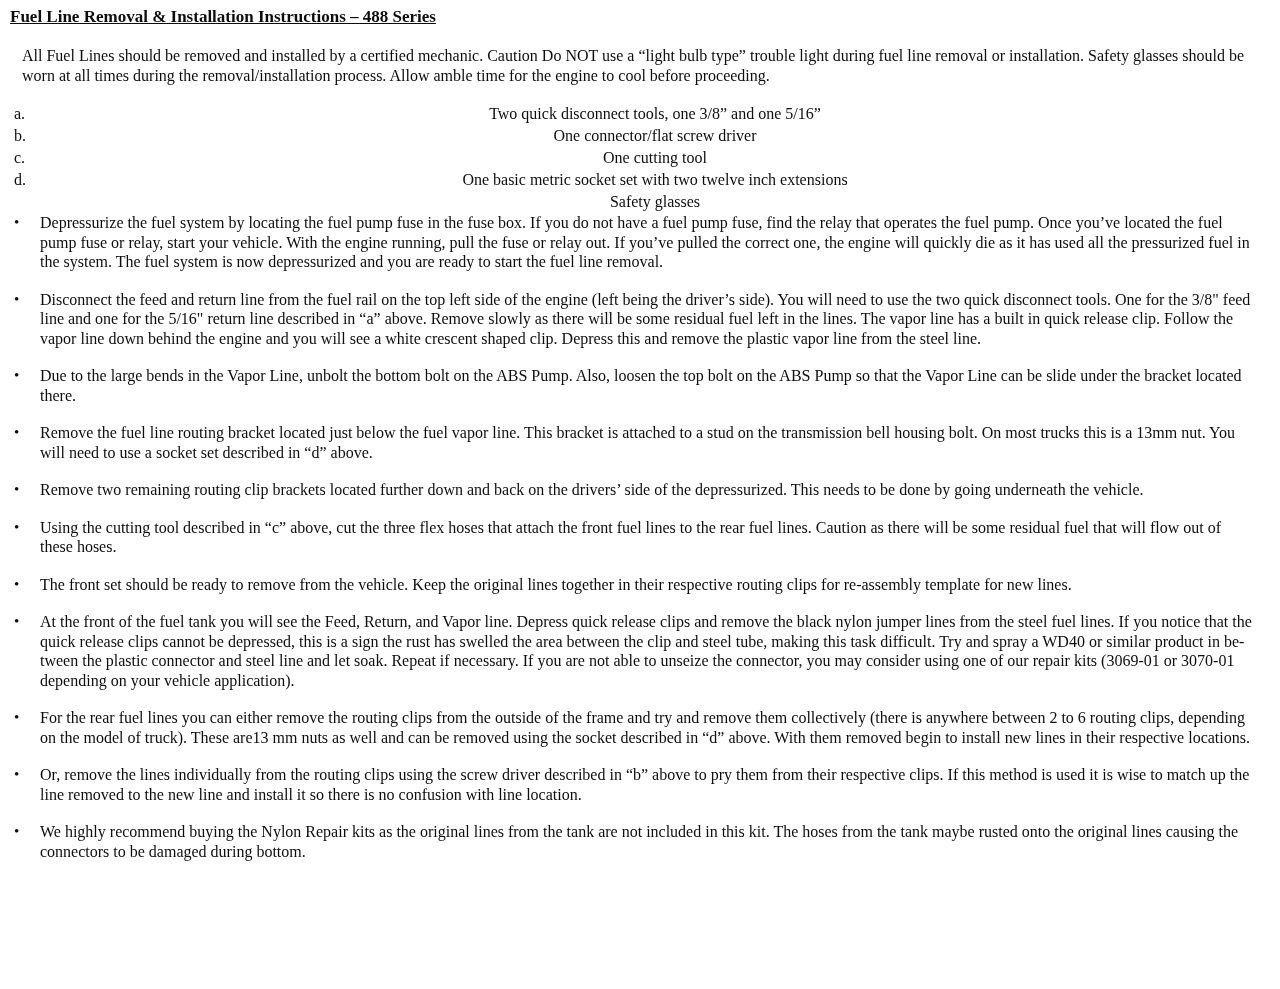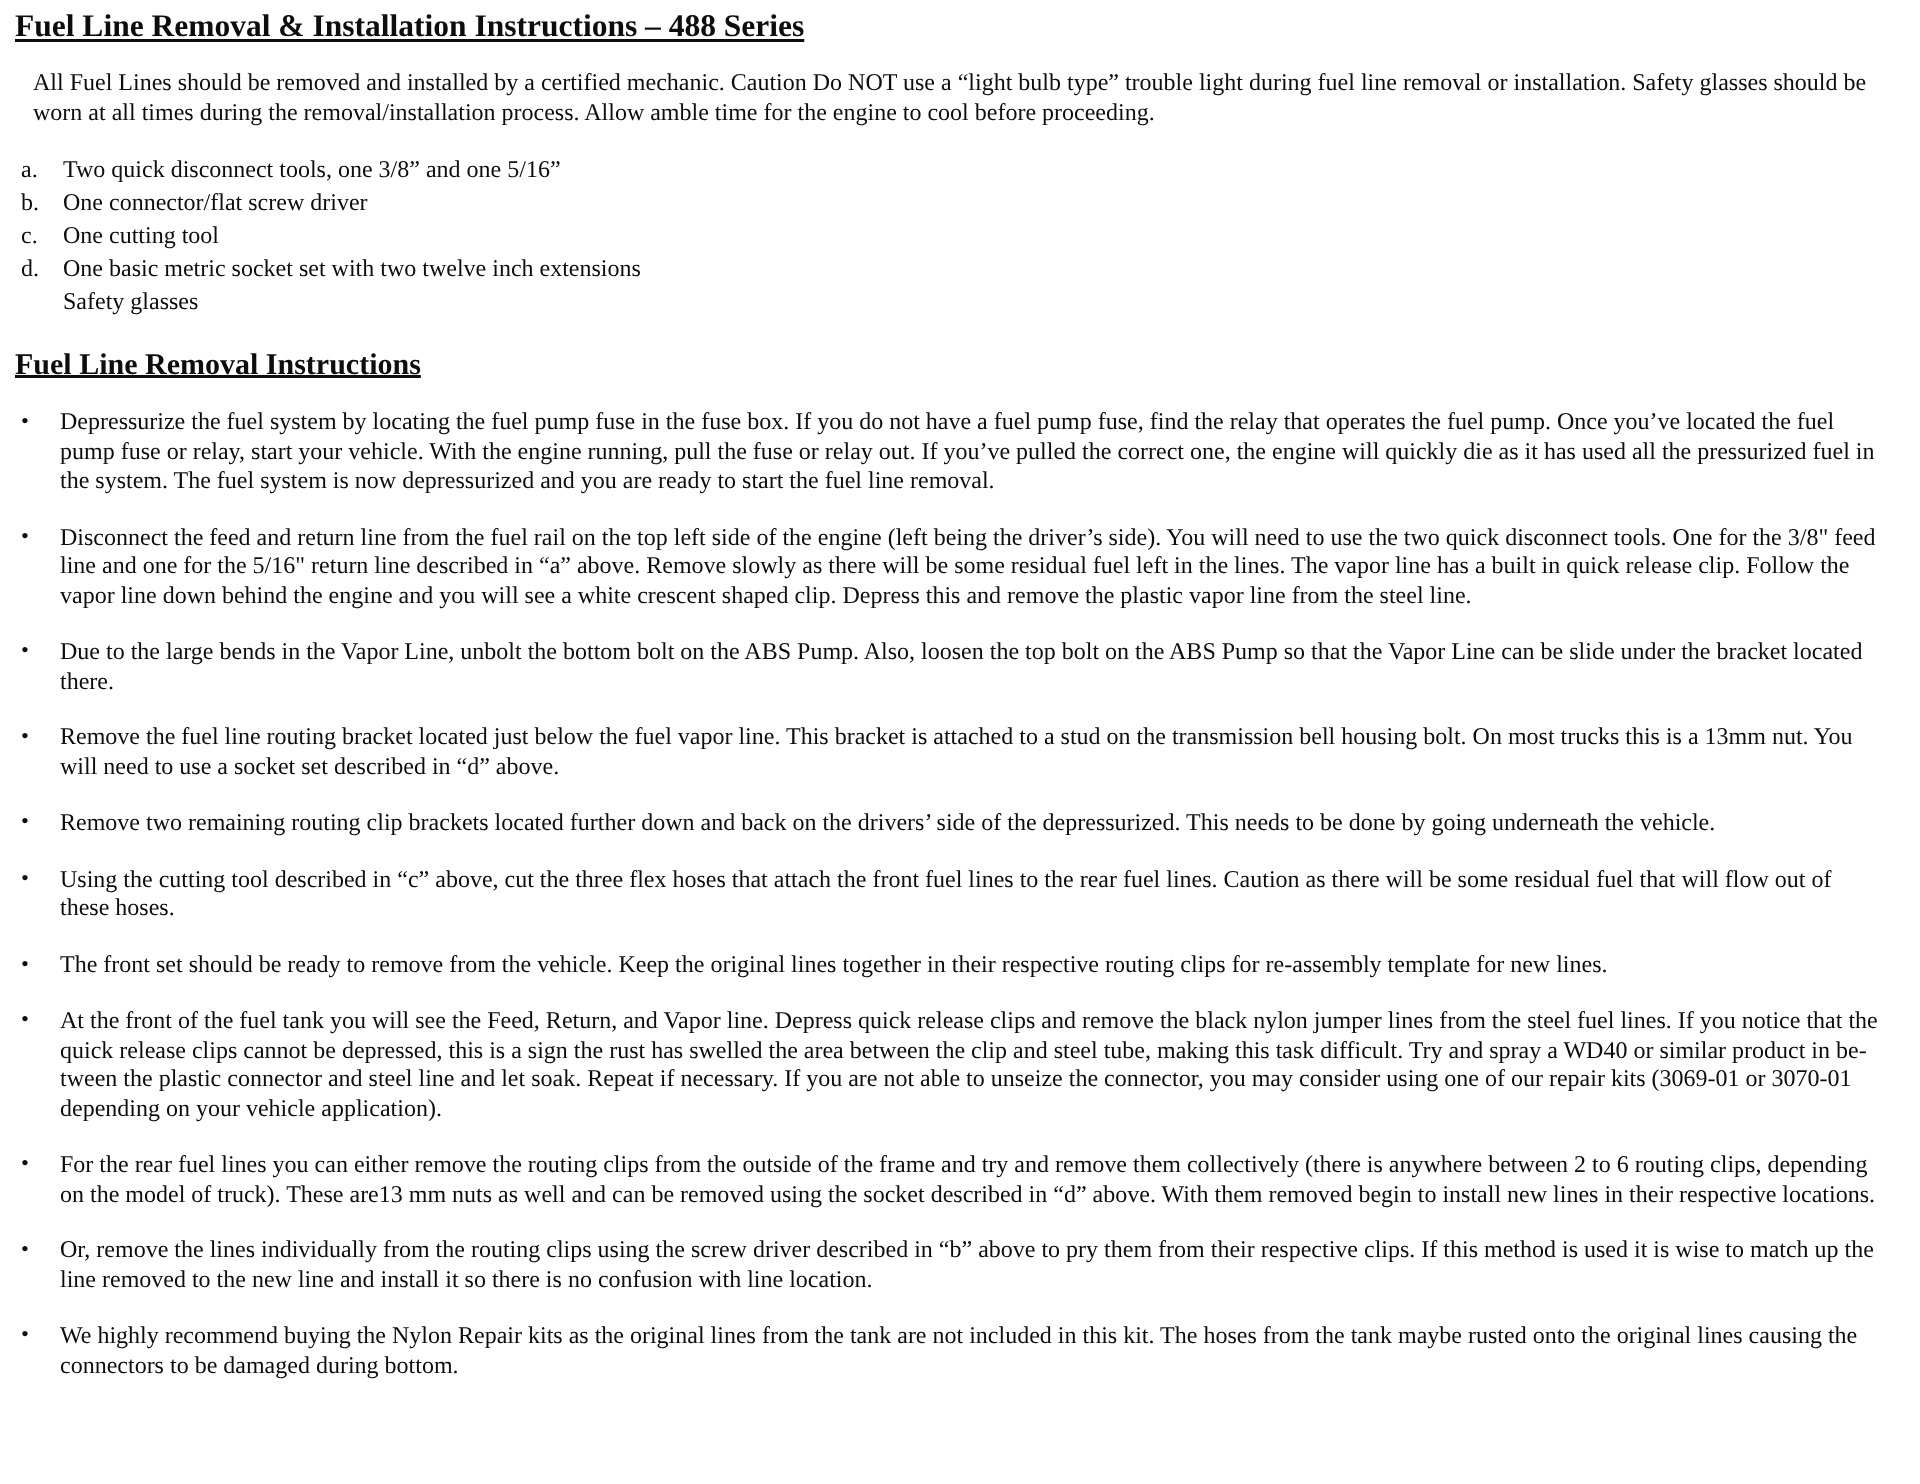--- a/index.html
+++ b/index.html
@@ -12,21 +12,21 @@
     height: 989px;
     overflow: hidden;
     font-family: "Liberation Serif", "DejaVu Serif", serif;
     color: #0d0d0d;
   }
   .page {
     padding: 4px 12px 0 10px;
     width: 1258px;
   }
   .doc-title {
-    font-size: 21px;
+    font-size: 17px;
     line-height: 26px;
     font-weight: bold;
     text-decoration: underline;
     margin: 0 0 16px 0;
   }
   .intro, .tools-heading {
     font-size: 16px;
     line-height: 19.5px;
     white-space: pre-line;
     margin: 12px;
@@ -40,20 +40,21 @@
     line-height: 22px;
   }
   .tool-letter {
     width: 28px;
     flex: 0 0 28px;
     padding-left: 2px;
   }
   .tool-text {
     flex: 1;
     white-space: pre-line;
+    text-align: center;
   }
   .section-heading {
     font-size: 20px;
     line-height: 25px;
     font-weight: bold;
     text-decoration: underline;
     margin: 18px 0 16px 0;
   }
   .bullet-item {
     display: flex;
@@ -96,21 +97,20 @@
       <span class="tool-letter">c.</span>
       <div class="tool-text">One cutting tool</div>
     </div>
     <div class="tool-item">
       <span class="tool-letter">d.</span>
       <div class="tool-text">One basic metric socket set with two twelve inch extensions
 Safety glasses</div>
     </div>
   </div>
 
-  <h2 class="section-heading">Fuel Line Removal Instructions</h2>
 
   <div>
     <div class="bullet-item">
       <span class="bullet-marker">•</span>
       <div class="bullet-text">Depressurize the fuel system by locating the fuel pump fuse in the fuse box. If you do not have a fuel pump fuse, find the relay that operates the fuel pump. Once you’ve located the fuel
 pump fuse or relay, start your vehicle. With the engine running, pull the fuse or relay out. If you’ve pulled the correct one, the engine will quickly die as it has used all the pressurized fuel in
 the system. The fuel system is now depressurized and you are ready to start the fuel line removal.</div>
     </div>
     <div class="bullet-item">
       <span class="bullet-marker">•</span>

